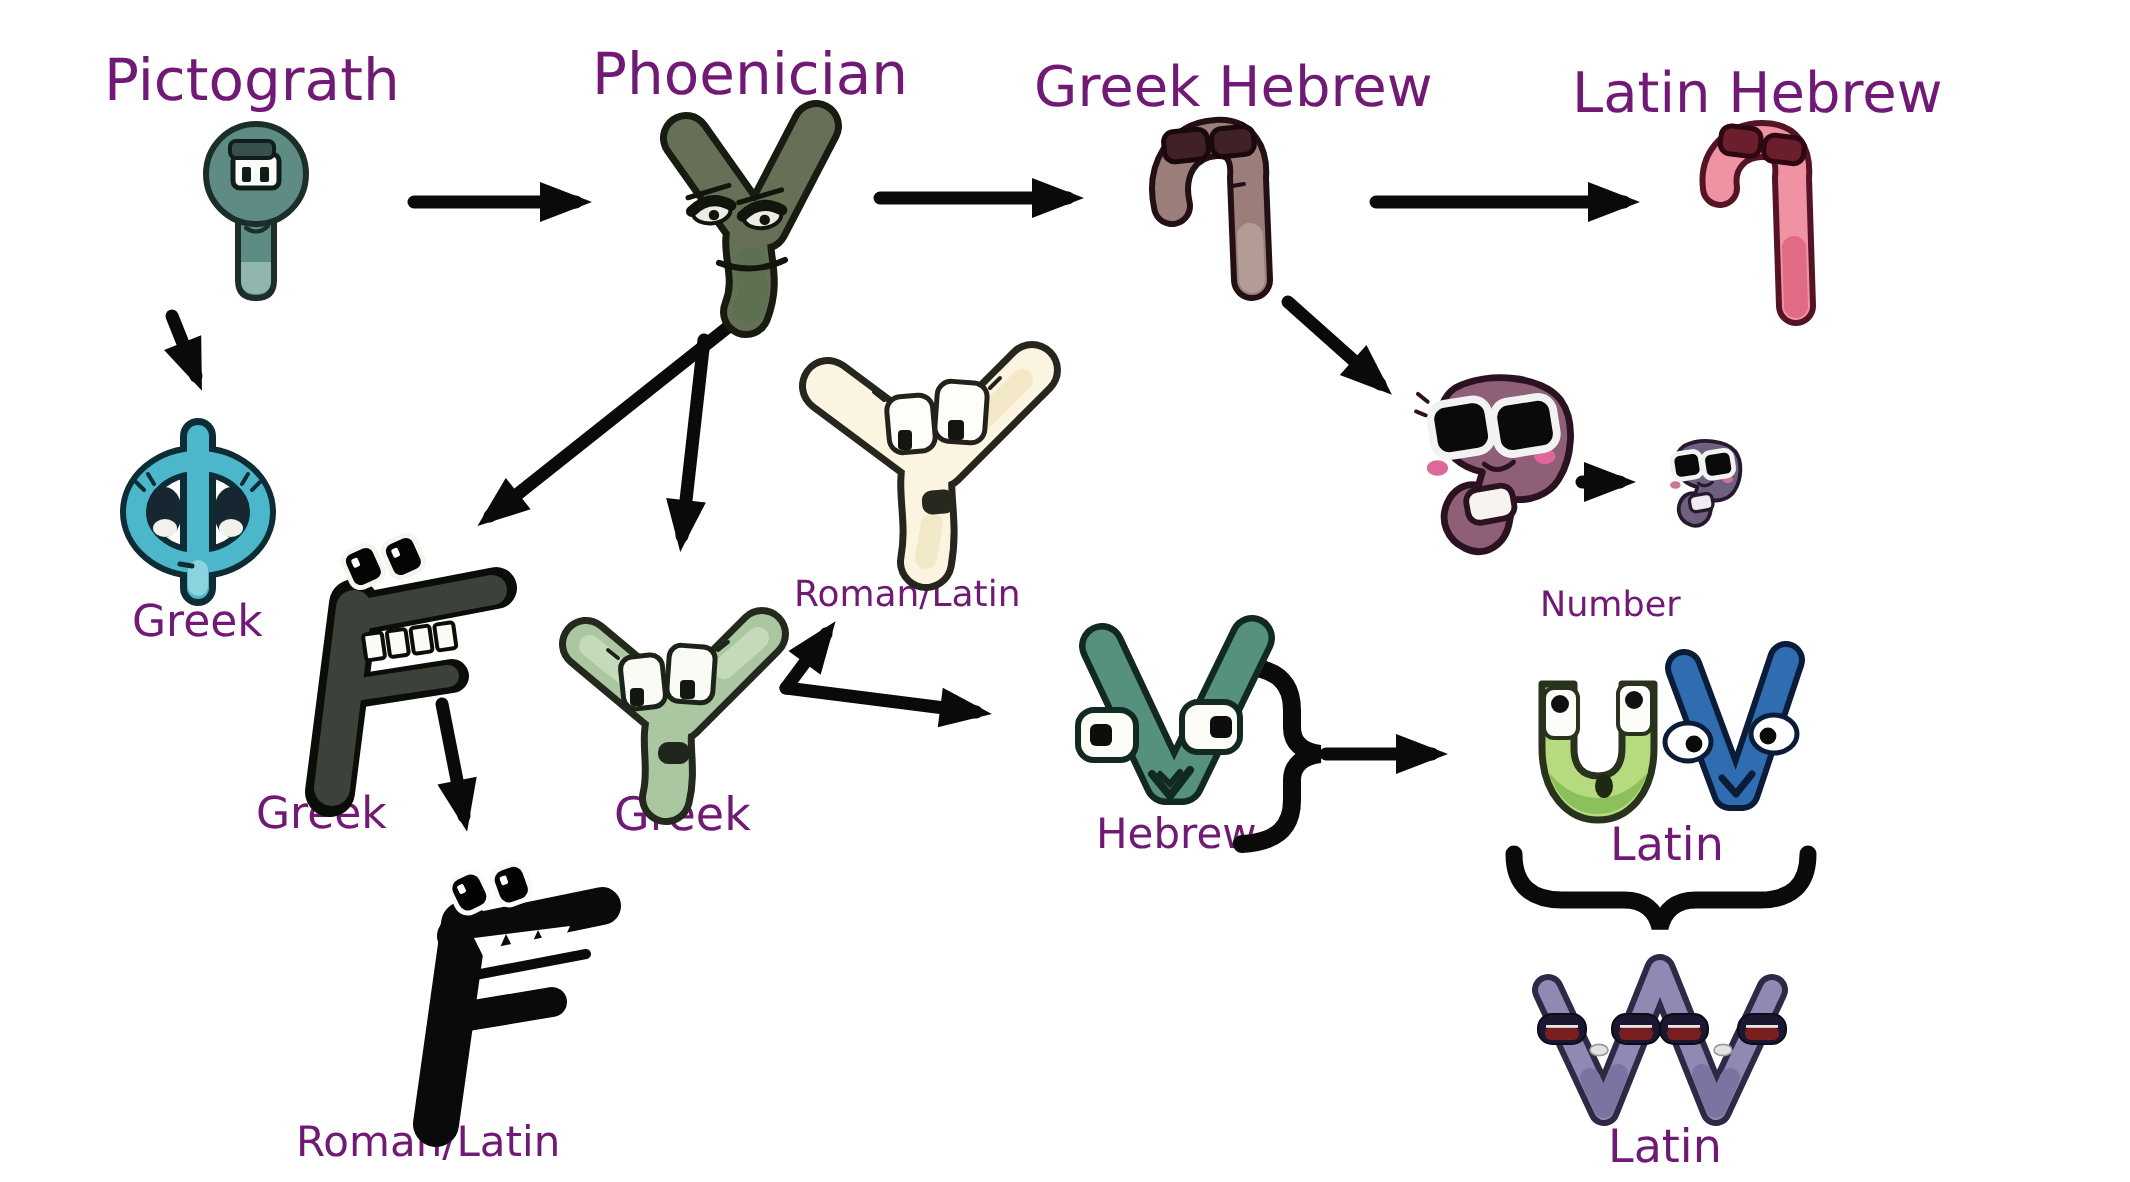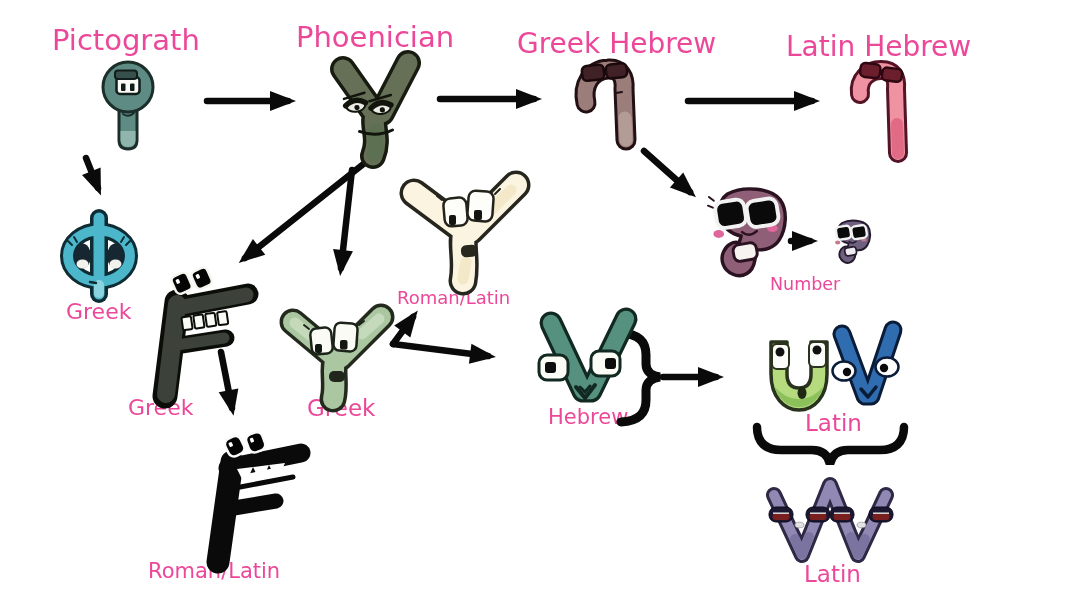--- a/index.html
+++ b/index.html
@@ -2,21 +2,21 @@
 <html><head>
 <meta charset="utf-8">
 <style>
   html,body{margin:0;padding:0;background:#ffffff;}
   #canvas{
     position:relative;width:1065px;height:591px;background:#ffffff;
     overflow:hidden;font-family:"DejaVu Sans",sans-serif;
   }
   .abs{position:absolute;}
   .lbl{
-    position:absolute;color:#ec4899;white-space:nowrap;
+    position:absolute;color:#701a75;white-space:nowrap;
     font-family:"DejaVu Sans",sans-serif;line-height:1.1;
   }
   .title{font-size:29px;}
   svg{display:block;overflow:visible;}
 </style>
 </head>
 <body>
 
 <div id="canvas">
 
@@ -254,15 +254,15 @@
   <div class="lbl title" style="left:786px;top:32px;font-size:28px">Latin Hebrew</div>
 
   <div class="lbl" style="left:66px;top:300px;font-size:22px">Greek</div>
   <div class="lbl" style="left:128px;top:396px;font-size:22px">Greek</div>
   <div class="lbl" style="left:307px;top:396px;font-size:23px">Greek</div>
   <div class="lbl" style="left:397px;top:288px;font-size:18px">Roman/Latin</div>
   <div class="lbl" style="left:548px;top:406px;font-size:21px">Hebrew</div>
   <div class="lbl" style="left:148px;top:560px;font-size:21px">Roman/Latin</div>
   <div class="lbl" style="left:805px;top:411px;font-size:23px">Latin</div>
   <div class="lbl" style="left:804px;top:562px;font-size:23px">Latin</div>
-  <div class="lbl" style="left:770px;top:275px;font-size:17.5px">Number</div>
+  <div class="lbl" style="left:770px;top:294px;font-size:17.5px">Number</div>
 
 </div>
 
 </body></html>

